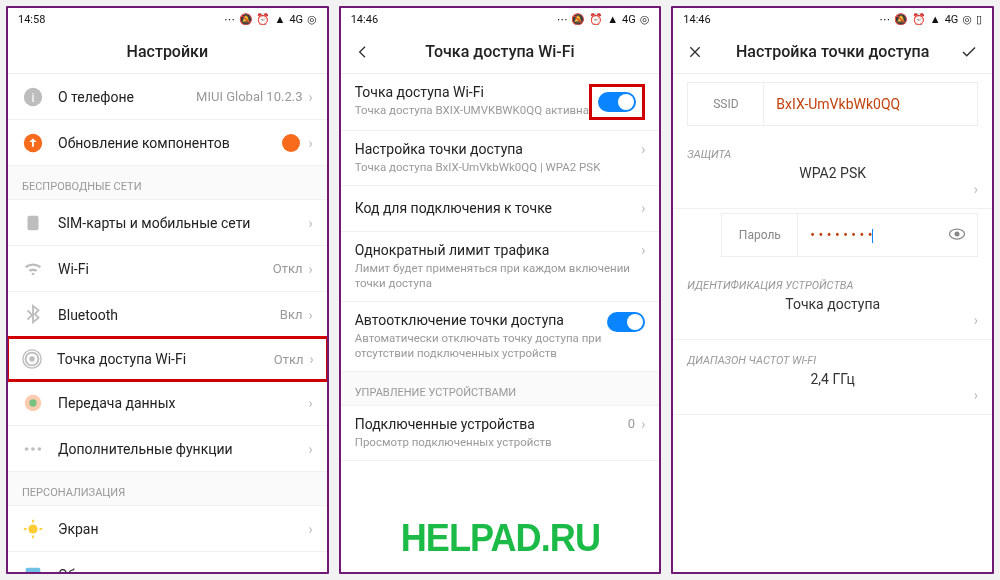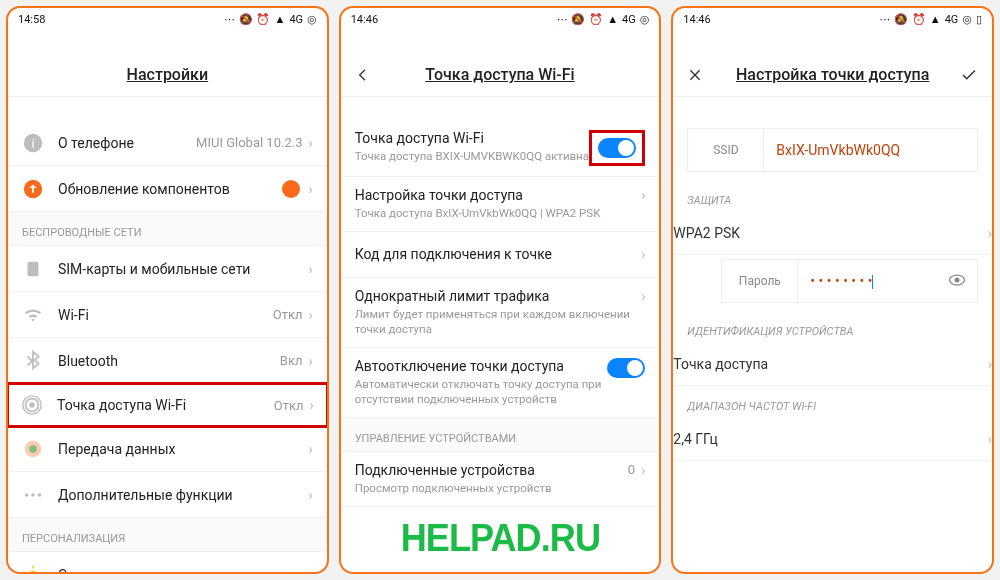--- a/index.html
+++ b/index.html
@@ -8,27 +8,26 @@
     background: #f2f2f2;
     width: 1000px;
     height: 580px;
     display: flex;
     gap: 10px;
     padding: 6px;
   }
   .phone {
     flex: 1;
     background: #fff;
-    border: 2px solid #f97316;
-    border-radius: 14px;
+    border: 2px solid #701a75;
+    border-radius: 1px;
     display: flex;
     flex-direction: column;
     overflow: hidden;
     position: relative;
-    gap: 23px;
   }
   .statusbar {
     height: 22px;
     display: flex;
     align-items: center;
     justify-content: space-between;
     font-size: 11px;
     padding: 0 10px;
     color: #111;
   }
@@ -38,21 +37,20 @@
     align-items: center;
     justify-content: center;
     position: relative;
     height: 44px;
     border-bottom: 1px solid #eee;
   }
   .header-title {
     font-size: 16px;
     font-weight: 500;
     color: #222;
-    text-decoration: underline;
   }
   .header-left, .header-right {
     position: absolute;
     top: 0; bottom: 0;
     display: flex; align-items: center;
     padding: 0 14px;
   }
   .header-left { left: 0; }
   .header-right { right: 0; }
   .content { flex: 1; overflow: hidden; }
@@ -120,24 +118,25 @@
   }
   .field-row .flabel {
     width: 76px; text-align: center; font-size: 12px; color: #888;
     border-right: 1px solid #eee; height: 100%;
     display: flex; align-items: center; justify-content: center;
   }
   .field-row .fval { flex: 1; padding: 0 12px; color: #c2410c; }
   .field-row .eye { padding: 0 10px; color: #888; }
   .simple-row {
     display: flex; align-items: center;
-    height: 44px; padding: 0 0;
+    height: 44px; padding: 0 14px;
     border-bottom: 1px solid #f1f1f1;
     font-size: 14px;
     color: #333;
+    flex-direction: column;
   }
   .simple-row .chevron { margin-left: auto; color: #bbb; }
   .caret { display:inline-block; width: 1px; height: 14px; background:#0a84ff; vertical-align: middle; }
 </style>
 </head>
 <body>
 
 <div class="phone">
   <div class="statusbar">
     <span>14:58</span>

